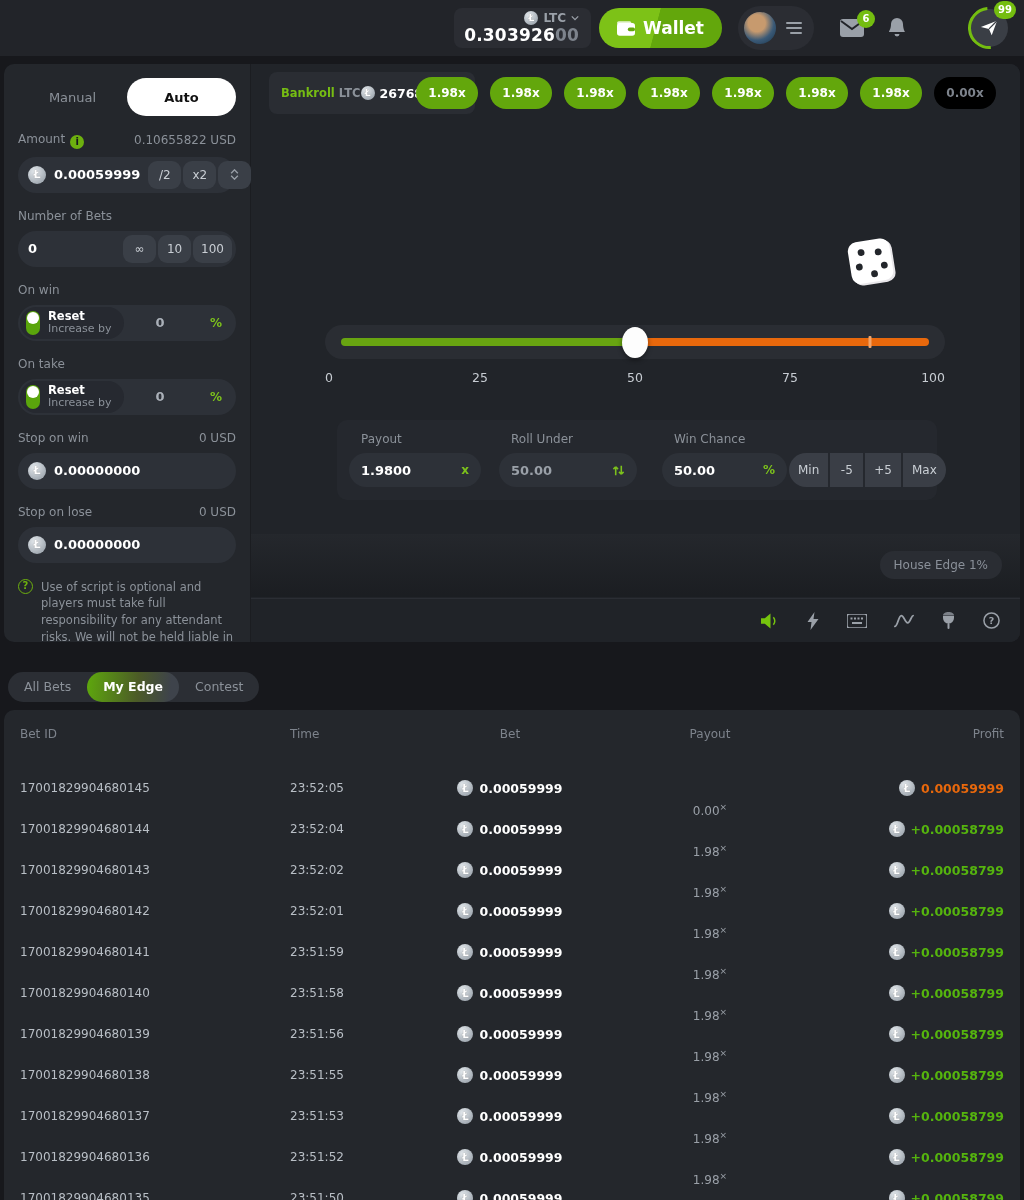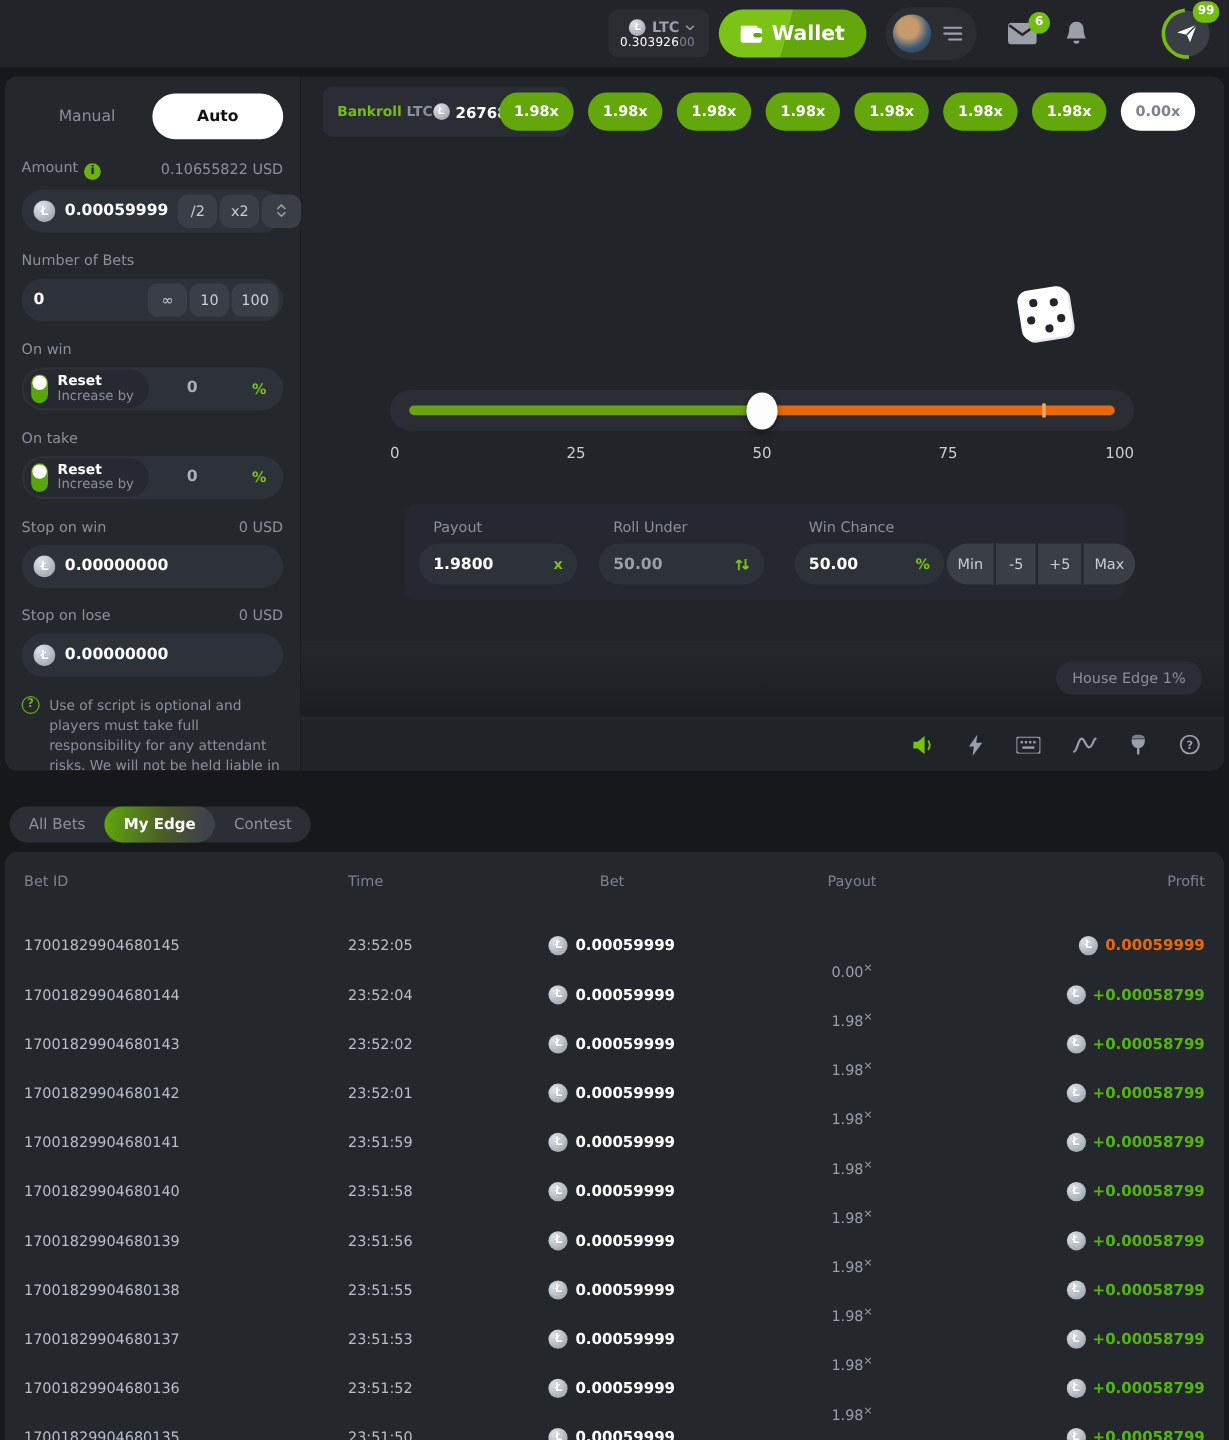--- a/index.html
+++ b/index.html
@@ -11,21 +11,21 @@
   }
   button { font-family:inherit; border:none; cursor:pointer; background:none; color:inherit; }
 
   
   .navbar { position:absolute; top:0; left:0; width:1024px; height:56px; background:#222429;
     display:flex; align-items:center; justify-content:flex-end; padding-right:10px; }
   .balance-pill { background:#2b2d33; border-radius:8px; height:40px; padding:4px 12px 4px 10px;
     display:flex; flex-direction:column; justify-content:center; align-items:flex-end; margin-right:8px; }
   .balance-top { display:flex; align-items:center; gap:5px; }
   .balance-top .code { color:#9aa0a8; font-weight:bold; font-size:12px; }
-  .balance-val { font-weight:normal; font-size:10px; color:#fff; letter-spacing:.2px; }
+  .balance-val { font-weight:bold; font-size:17px; color:#fff; letter-spacing:.2px; }
   .balance-val .dim { color:#7d838c; }
   .chev { width:8px; height:8px; display:inline-block; }
   .coin { display:inline-flex; align-items:center; justify-content:center; border-radius:50%;
     background:radial-gradient(circle at 35% 30%, #e3e8ec, #a6aeb6 70%); color:#fff; font-weight:bold;
     text-shadow:0 0 1px #777; flex:0 0 auto; }
   .coin.c14 { width:14px; height:14px; font-size:9px; }
   .coin.c18 { width:18px; height:18px; font-size:11px; }
   .coin.c16 { width:16px; height:16px; font-size:10px; }
   .wallet-btn { height:40px; border-radius:20px; padding:0 18px; display:flex; align-items:center; gap:8px;
     background:linear-gradient(105deg,#7dc217 0 46%,#63a70c 46.5% 100%); color:#fff; font-weight:bold; font-size:17px; }
@@ -81,21 +81,21 @@
   .script-note { display:flex; gap:8px; margin-top:16px; color:#8b9199; font-size:11.5px; line-height:1.45; }
 
   
   .game { flex:1; position:relative; background:#212429; }
   .bankroll { position:absolute; left:18px; top:8px; min-width:120px; height:42px; background:#2a2d33; border-radius:8px;
     display:flex; flex-direction:row; align-items:center; justify-content:center; padding:0 12px; }
   .bankroll .t { font-size:11.5px; font-weight:bold; }
   .bankroll .t .g { color:#76bd13; } .bankroll .t .c { color:#8b9199; }
   .bankroll .v { display:flex; align-items:center; gap:5px; color:#fff; font-weight:bold; font-size:12.5px; }
   .mults { position:absolute; top:13px; right:24px; display:flex; gap:12px; }
-  .mult { width:62px; height:32px; border-radius:16px; background:#ffffff; color:#7d838c; font-weight:bold; font-size:12px; }
+  .mult { width:62px; height:32px; border-radius:16px; background:#000000; color:#7d838c; font-weight:bold; font-size:12px; }
   .mult.win { background:#63a70c; color:#fff; }
 
   .result-box { position:absolute; left:565px; top:112px; width:111px; height:50px; border:2px solid #3a3e45;
     border-radius:10px; background:#1f2227; display:flex; align-items:center; justify-content:center; }
   .result-box .num { color:#ea6c0d; font-weight:bold; font-size:27px; letter-spacing:.5px; }
   .dice { position:absolute; left:592px; top:170px; }
 
   .slider-wrap { position:absolute; left:74px; top:261px; width:620px; height:34px; background:#2a2d33; border-radius:17px; }
   .slider-track { position:absolute; left:16px; right:16px; top:13px; height:8px; border-radius:4px;
     background:linear-gradient(90deg,#68a411 0 50%,#e8680c 50% 100%); }

